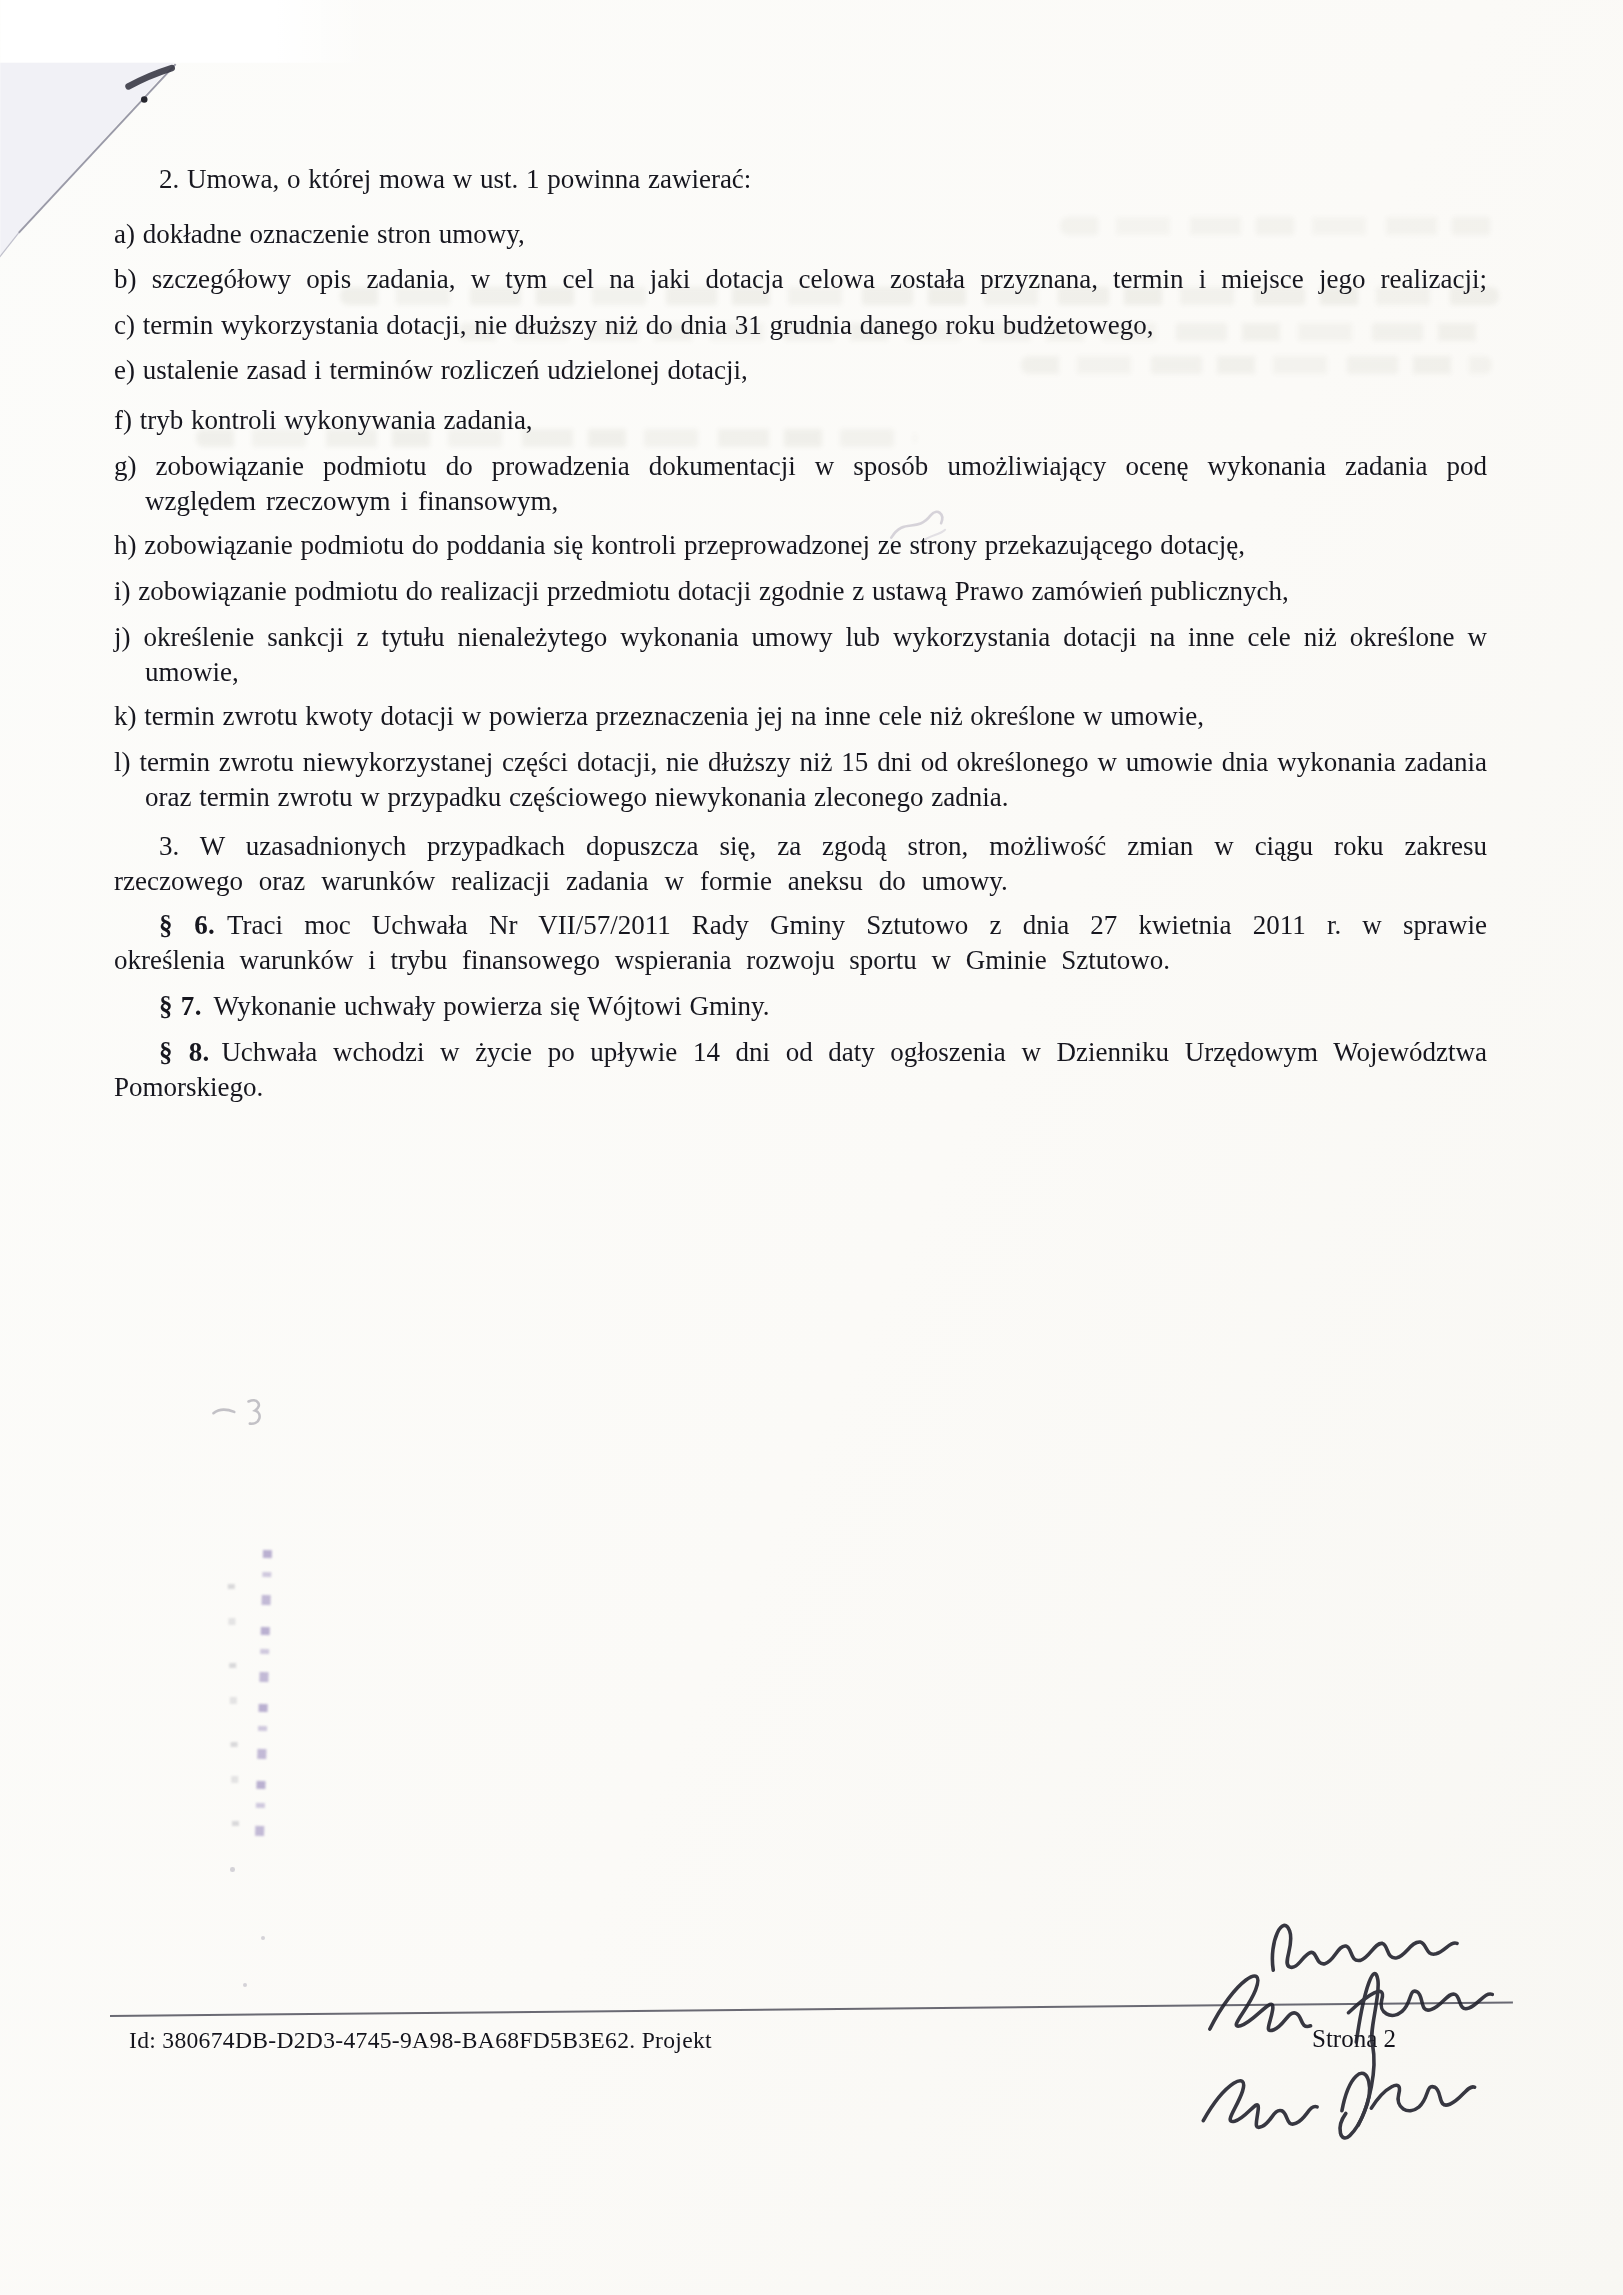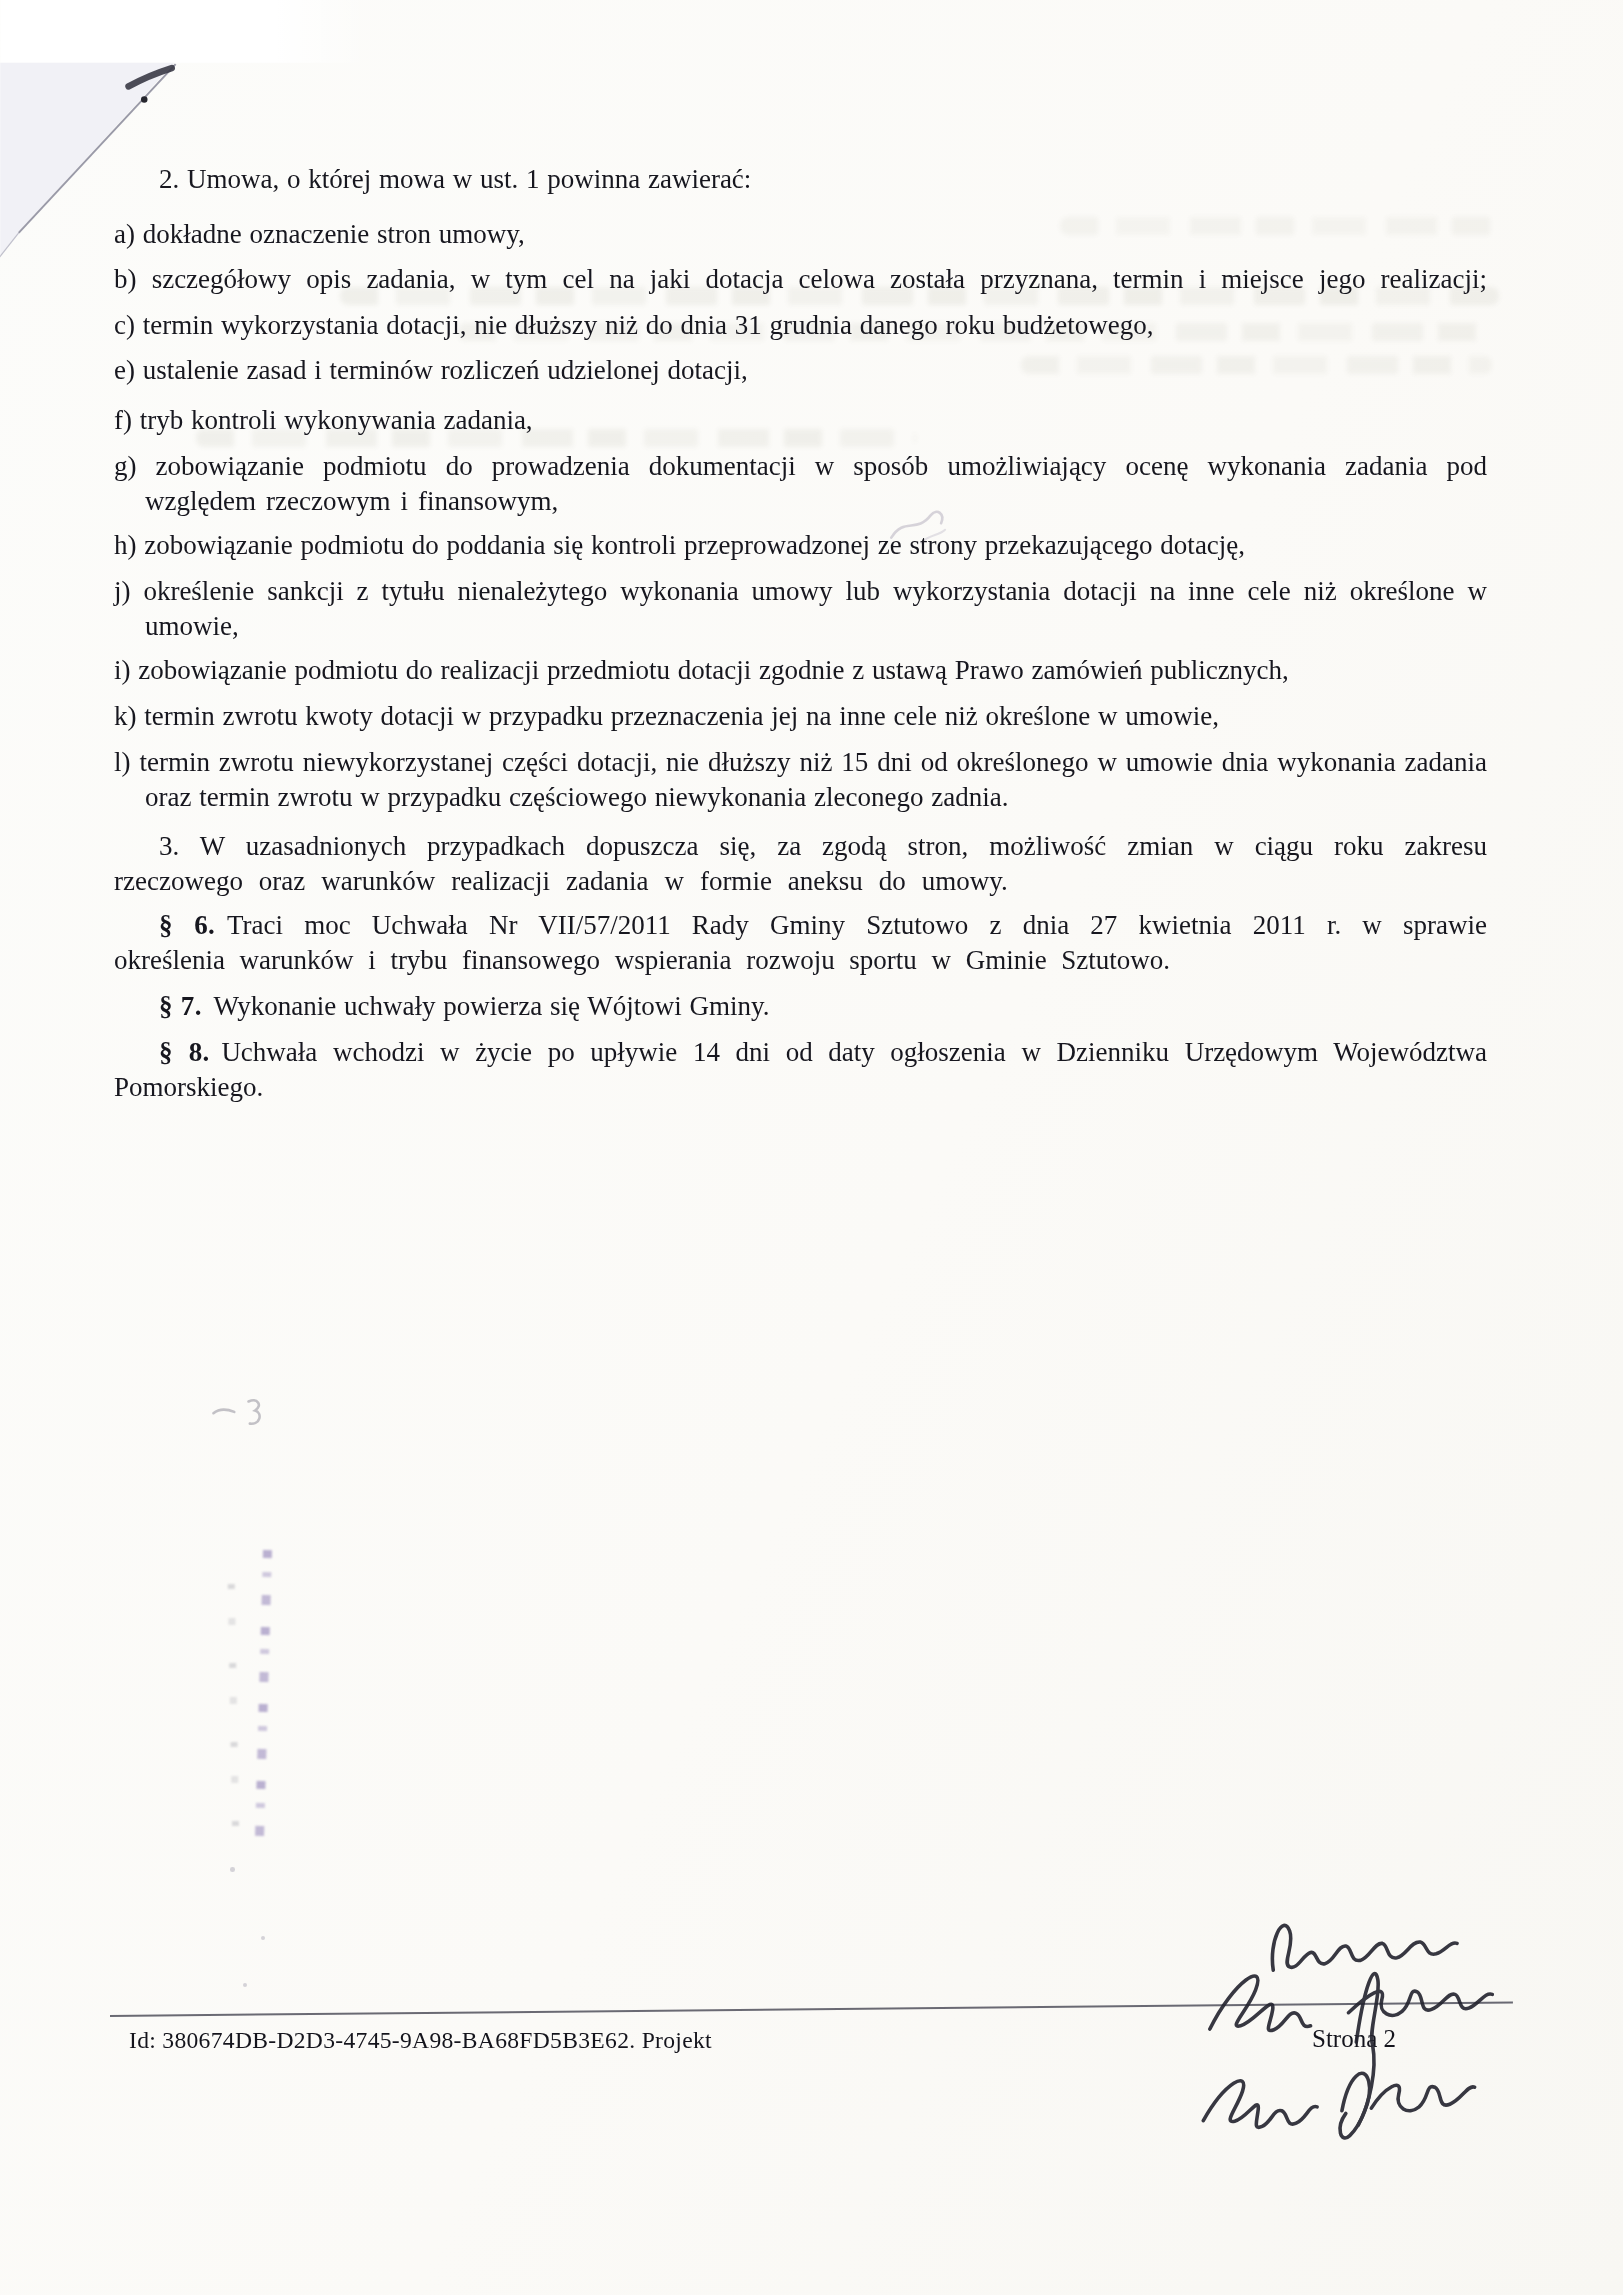--- a/index.html
+++ b/index.html
@@ -135,23 +135,23 @@
   <div class="content">
     <p class="intro">2. Umowa, o której mowa w ust. 1 powinna zawierać:</p>
 
     <p class="li m16">a) dokładne oznaczenie stron umowy,</p>
     <p class="li m16 full">b) szczegółowy opis zadania, w tym cel na jaki dotacja celowa została przyznana, termin i miejsce jego realizacji;</p>
     <p class="li m16">c) termin wykorzystania dotacji, nie dłuższy niż do dnia 31 grudnia danego roku budżetowego,</p>
     <p class="li m23">e) ustalenie zasad i terminów rozliczeń udzielonej dotacji,</p>
     <p class="li m17">f) tryb kontroli wykonywania zadania,</p>
     <p class="li m14 ws5">g) zobowiązanie podmiotu do prowadzenia dokumentacji w sposób umożliwiający ocenę wykonania zadania pod względem rzeczowym i finansowym,</p>
     <p class="li m16">h) zobowiązanie podmiotu do poddania się kontroli przeprowadzonej ze strony przekazującego dotację,</p>
+    <p class="li m17">i) zobowiązanie podmiotu do realizacji przedmiotu dotacji zgodnie z ustawą Prawo zamówień publicznych,</p>
     <p class="li m14 ws4">j) określenie sankcji z tytułu nienależytego wykonania umowy lub wykorzystania dotacji na inne cele niż określone w umowie,</p>
-    <p class="li m17">i) zobowiązanie podmiotu do realizacji przedmiotu dotacji zgodnie z ustawą Prawo zamówień publicznych,</p>
-    <p class="li m17">k) termin zwrotu kwoty dotacji w przypadku przeznaczenia jej na inne cele niż określone w umowie,</p>
+    <p class="li m17">k) termin zwrotu kwoty dotacji w powierza przeznaczenia jej na inne cele niż określone w umowie,</p>
     <p class="li m21">l) termin zwrotu niewykorzystanej części dotacji, nie dłuższy niż 15 dni od określonego w umowie dnia wykonania zadania oraz termin zwrotu w przypadku częściowego niewykonania zleconego zadnia.</p>
 
     <p class="para m15 ws14">3. W uzasadnionych przypadkach dopuszcza się, za zgodą stron, możliwość zmian w ciągu roku zakresu rzeczowego oraz warunków realizacji zadania w formie aneksu do umowy.</p>
 
     <p class="para m16 ws12"><span class="sec-label">§ 6.</span><span>Traci moc Uchwała Nr VII/57/2011 Rady Gminy Sztutowo z dnia 27 kwietnia 2011 r. w sprawie określenia warunków i trybu finansowego wspierania rozwoju sportu w Gminie Sztutowo.</span></p>
 
     <p class="para m17"><span class="sec-label">§ 7.</span><span>Wykonanie uchwały powierza się Wójtowi Gminy.</span></p>
 
     <p class="para ws4"><span class="sec-label">§ 8.</span><span>Uchwała wchodzi w życie po upływie 14 dni od daty ogłoszenia w Dzienniku Urzędowym Województwa Pomorskiego.</span></p>
   </div>

